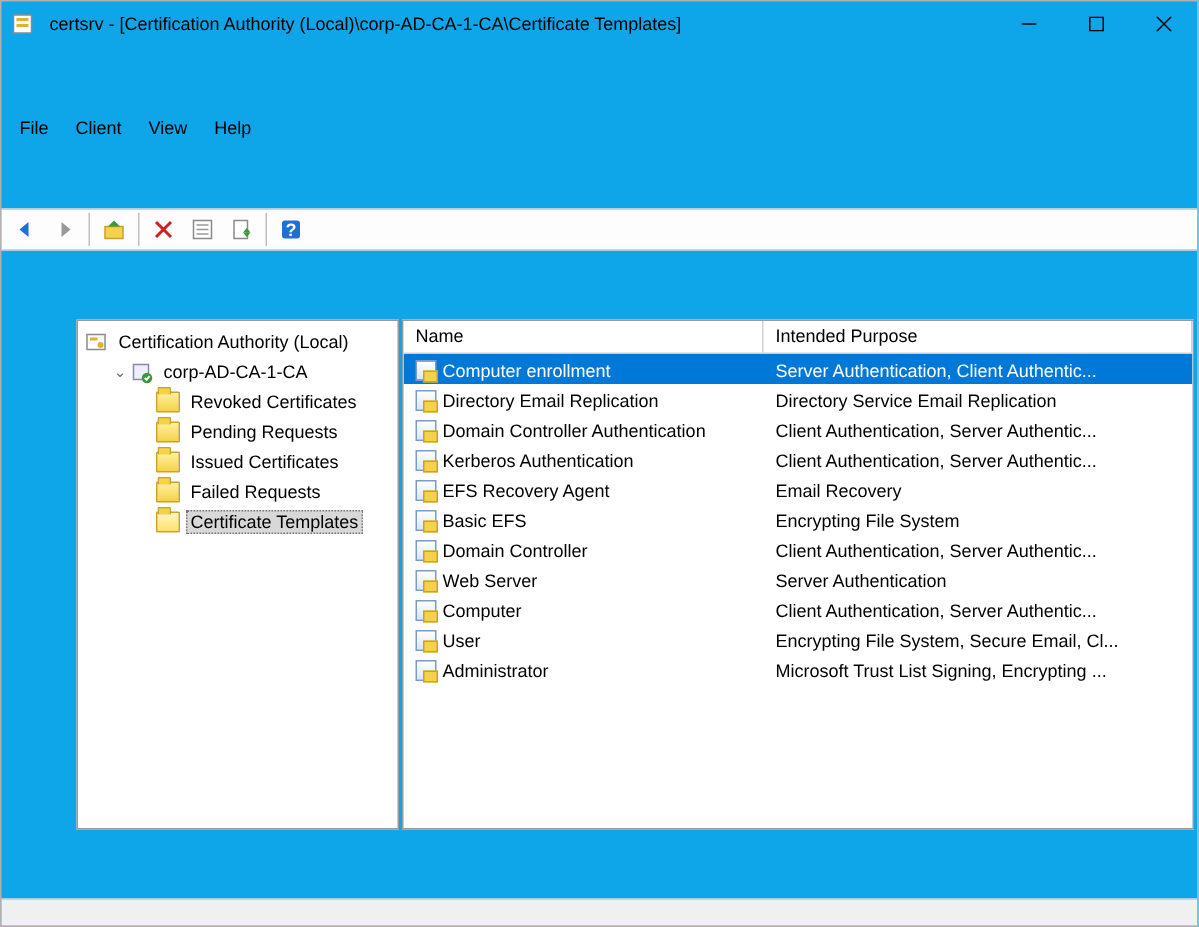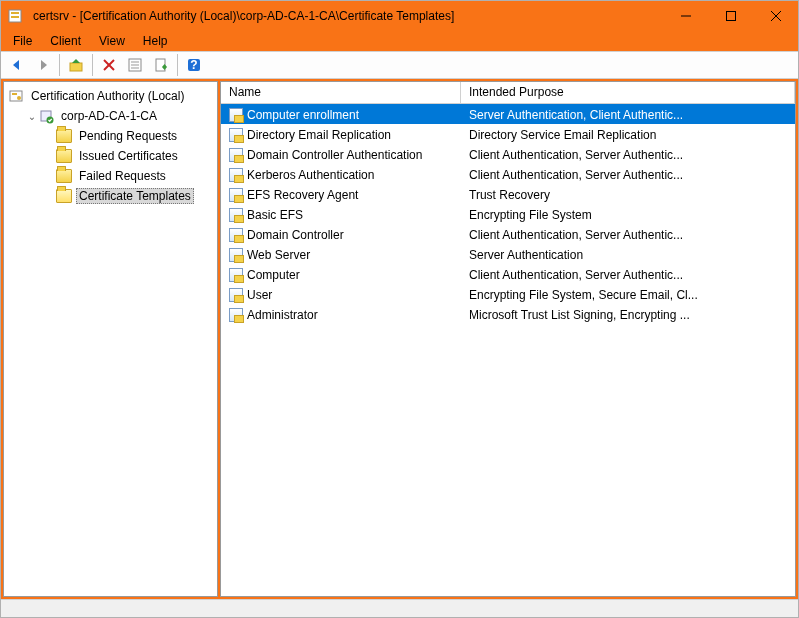--- a/index.html
+++ b/index.html
@@ -1,36 +1,36 @@
 <!DOCTYPE html>
 <html><head>
 <meta charset="utf-8">
 <style>
   * { box-sizing: border-box; font-family: "Segoe UI", Tahoma, sans-serif; font-size: 12px; }
   html, body { margin: 0; padding: 0; width: 799px; height: 618px; background: #fff; color: #000; }
-  .window { width: 799px; height: 618px; border: 1px solid #b0b0b0; display: flex; flex-direction: column; background: #f97316; }
+  .window { width: 799px; height: 618px; border: 1px solid #b0b0b0; display: flex; flex-direction: column; background: #0ea5e9; gap: 44px; }
 
   
   .titlebar { height: 30px; display: flex; align-items: center; justify-content: space-between; padding: 0 0 0 6px; }
   .titlebar-left { display: flex; align-items: center; gap: 6px; }
   .title-text { font-size: 12px; }
   .titlebar-controls { display: flex; }
   .win-btn { width: 45px; height: 30px; display: flex; align-items: center; justify-content: center; cursor: default; }
 
   
   .menubar { height: 20px; display: flex; align-items: center; padding: 0 4px; gap: 2px; }
   .menu-item { padding: 2px 8px; cursor: default; }
 
   
   .toolbar { height: 28px; display: flex; align-items: center; padding: 2px 4px; gap: 2px; border-top: 1px solid #d0d0d0; border-bottom: 1px solid #d0d0d0; background:#fdfdfd; }
   .tool-btn { width: 24px; height: 24px; display: flex; align-items: center; justify-content: center; cursor: default; border: 1px solid transparent; }
   .tool-sep { width: 1px; height: 22px; background: #c0c0c0; margin: 0 2px; }
 
   
-  .body { flex: 1; display: flex; min-height: 0; }
+  .body { flex: 1; display: flex; min-height: 0; margin-left: 48px; }
   .tree-pane { width: 215px; border: 1px solid #999; margin: 2px 1px 2px 2px; padding: 4px 2px; overflow: auto; background: #fff; }
   .list-pane { flex: 1; border: 1px solid #999; margin: 2px 2px 2px 1px; display: flex; flex-direction: column; overflow: hidden; background:#fff; }
 
   
   .tree-node { display: flex; align-items: center; height: 20px; padding-left: 2px; white-space: nowrap; cursor: default; }
   .tree-toggle { width: 12px; text-align: center; color: #666; font-size: 10px; }
   .tree-label { padding: 1px 3px; }
   .tree-label.selected { background: #d8d8d8; border: 1px dotted #777; padding: 0 2px; }
   .tree-children { padding-left: 18px; }
   .folder-ico { width: 16px; height: 14px; display: inline-block; background: linear-gradient(#fff0a0,#f4d24a); border: 1px solid #c9a227; border-radius: 1px; margin-right: 4px; position: relative; }
@@ -175,20 +175,25 @@
                 <circle cx="12" cy="12" r="3.5" fill="#3a9a3a"></circle>
                 <path d="M10.5 12 L11.7 13.2 L13.7 10.8" stroke="#fff" stroke-width="1.3" fill="none"></path>
               </svg>
             </span>
           <span class="tree-label">corp-AD-CA-1-CA</span>
         </div>
         <div class="tree-children" id="tree-ca-children">
             <div class="tree-node">
               <span class="tree-toggle"></span>
               <span class="folder-ico"></span>
+              <span class="tree-label">Revoked Certificates</span>
+            </div>
+            <div class="tree-node">
+              <span class="tree-toggle"></span>
+              <span class="folder-ico"></span>
               <span class="tree-label">Pending Requests</span>
             </div>
             <div class="tree-node">
               <span class="tree-toggle"></span>
               <span class="folder-ico"></span>
               <span class="tree-label">Issued Certificates</span>
             </div>
             <div class="tree-node">
               <span class="tree-toggle"></span>
               <span class="folder-ico"></span>
@@ -235,21 +240,21 @@
               <span class="tmpl-ico"></span>
               <span>Kerberos Authentication</span>
             </div>
             <div class="cell purpose">Client Authentication, Server Authentic...</div>
           </div>
           <div class="row">
             <div class="cell name">
               <span class="tmpl-ico"></span>
               <span>EFS Recovery Agent</span>
             </div>
-            <div class="cell purpose">Trust Recovery</div>
+            <div class="cell purpose">Email Recovery</div>
           </div>
           <div class="row">
             <div class="cell name">
               <span class="tmpl-ico"></span>
               <span>Basic EFS</span>
             </div>
             <div class="cell purpose">Encrypting File System</div>
           </div>
           <div class="row">
             <div class="cell name">

